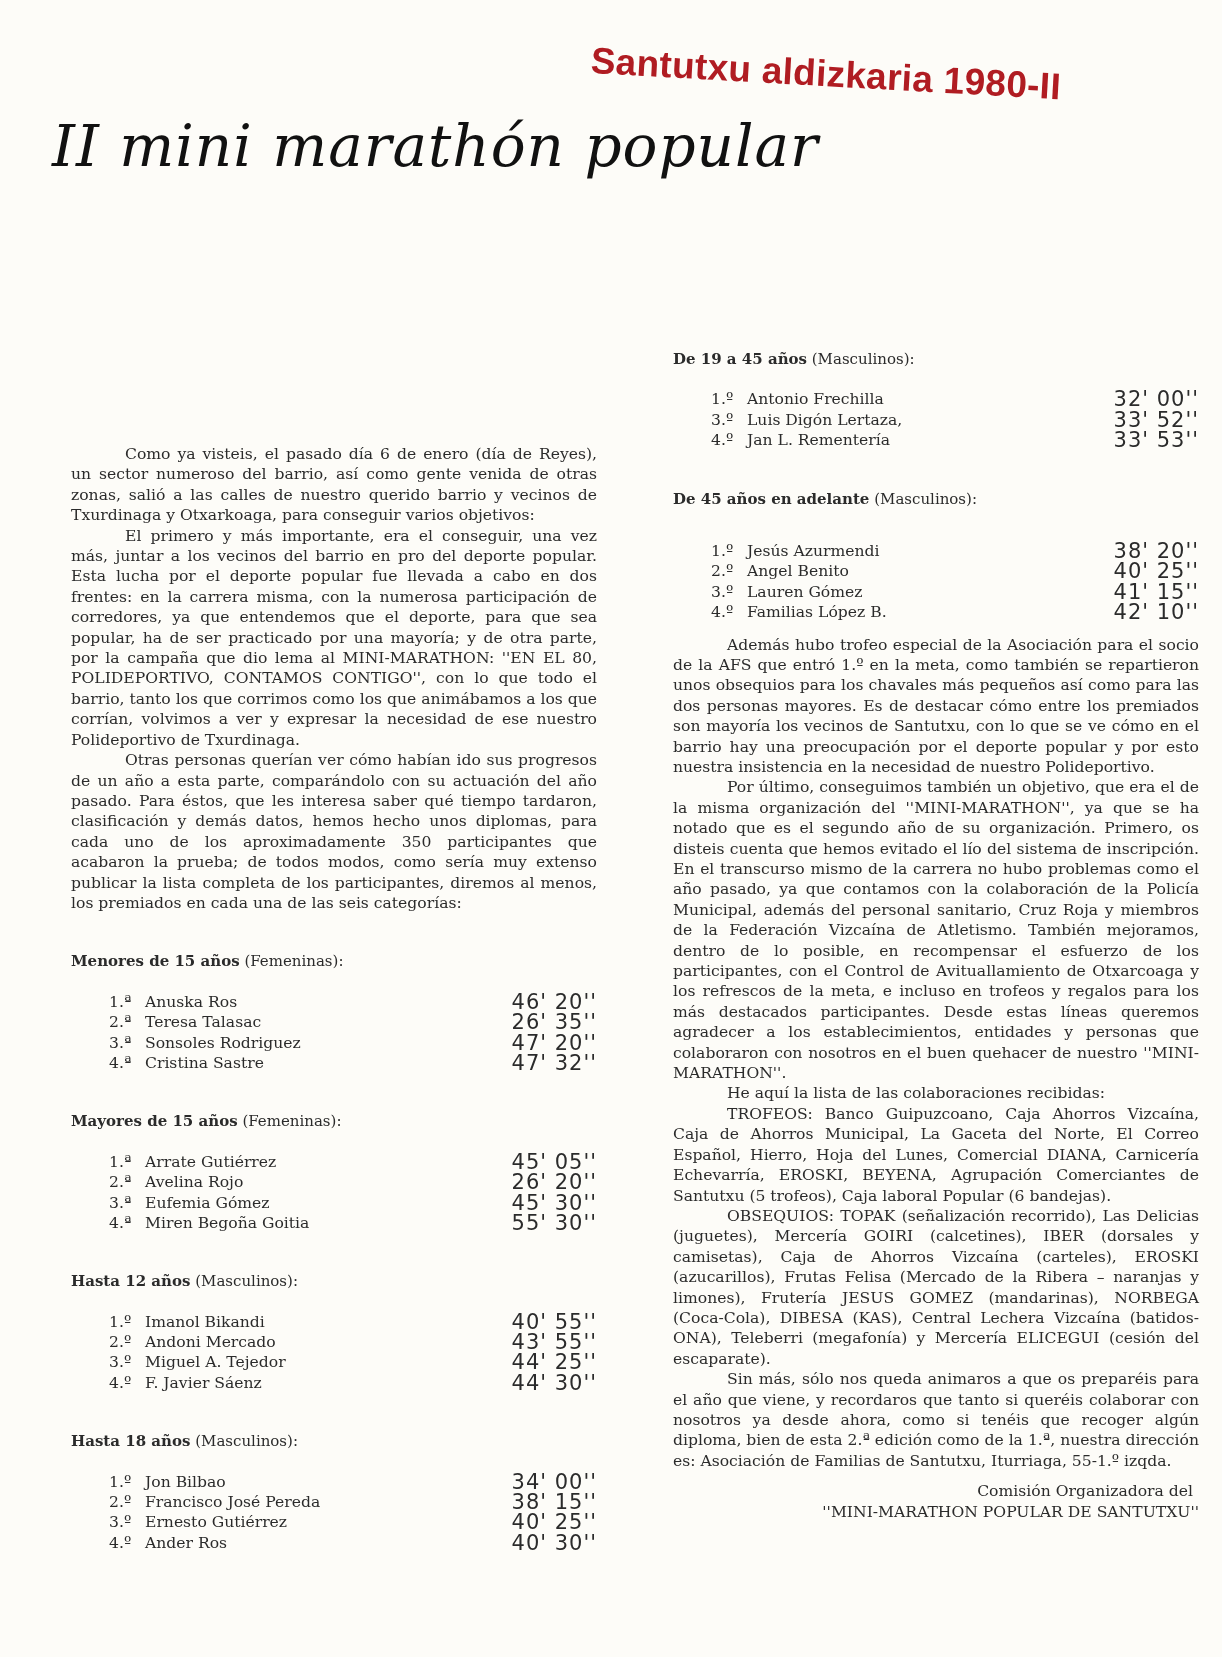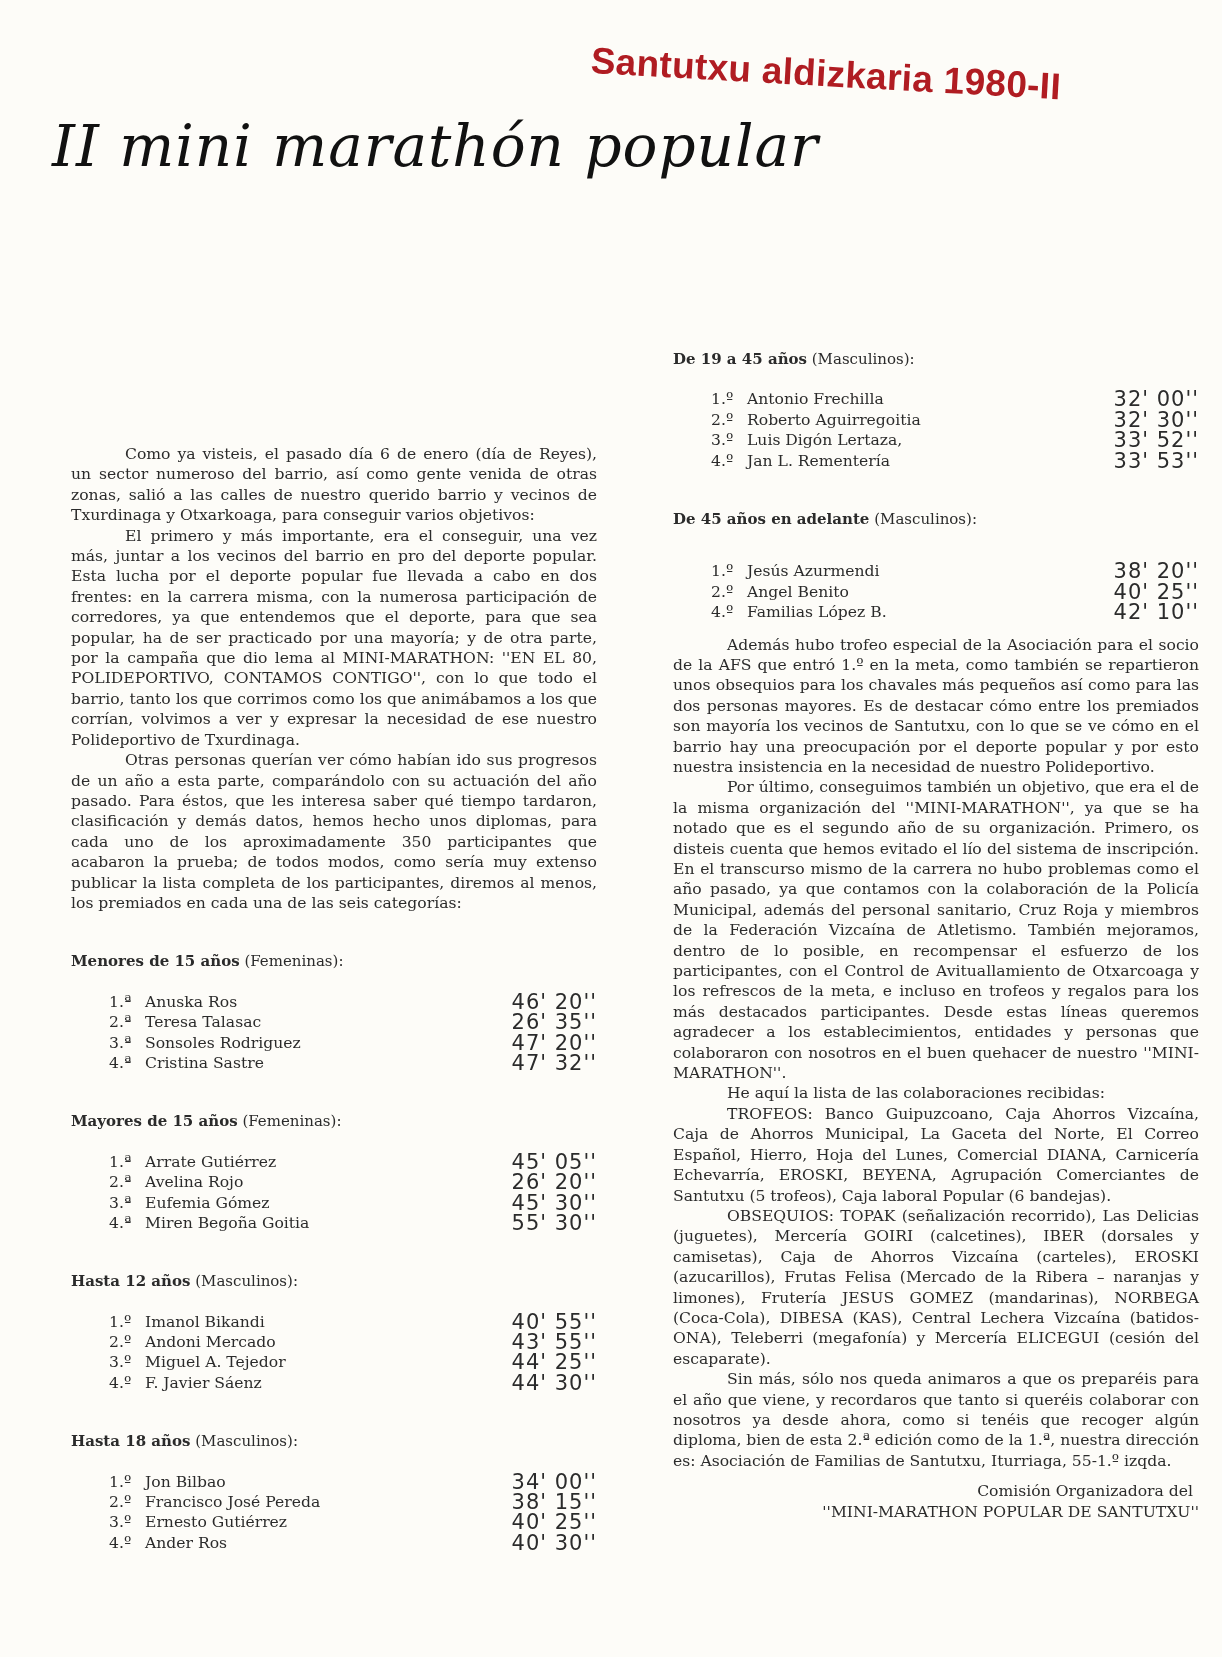--- a/index.html
+++ b/index.html
@@ -138,44 +138,44 @@
 
 <div class="col col-right">
   <div>
     <p class="cat-head"><b>De 19 a 45 años</b> <span>(Masculinos):</span></p>
     <ul class="results" style="margin-top:20px;">
       <li>
           <span class="entry"><span class="pos">1.º</span><span>Antonio Frechilla</span></span>
           <span class="time">32' 00''</span>
         </li>
       <li>
-          <span class="entry"><span class="pos">2.º</span><span>Roberto Aguirregoitia</span></span>
-          <span class="time">32' 30''</span>
-        </li>
-      <li>
           <span class="entry"><span class="pos">3.º</span><span>Luis Digón Lertaza,</span></span>
           <span class="time">33' 52''</span>
         </li>
       <li>
           <span class="entry"><span class="pos">4.º</span><span>Jan L. Rementería</span></span>
           <span class="time">33' 53''</span>
         </li>
     </ul>
   </div>
 
   <div style="margin-top:38px;">
     <p class="cat-head"><b>De 45 años en adelante</b> <span>(Masculinos):</span></p>
     <ul class="results" style="margin-top:32px;">
       <li>
           <span class="entry"><span class="pos">1.º</span><span>Jesús Azurmendi</span></span>
           <span class="time">38' 20''</span>
         </li>
       <li>
           <span class="entry"><span class="pos">2.º</span><span>Angel Benito</span></span>
           <span class="time">40' 25''</span>
+        </li>
+      <li>
+          <span class="entry"><span class="pos">3.º</span><span>Lauren Gómez</span></span>
+          <span class="time">41' 15''</span>
         </li>
       <li>
           <span class="entry"><span class="pos">4.º</span><span>Familias López B.</span></span>
           <span class="time">42' 10''</span>
         </li>
     </ul>
   </div>
 
   <div style="margin-top:12px;">
     <p class="para">Además hubo trofeo especial de la Asociación para el socio de la AFS que entró 1.º en la meta, como también se repartieron unos obsequios para los chavales más pequeños así como para las dos personas mayores. Es de destacar cómo entre los premiados son mayoría los vecinos de Santutxu, con lo que se ve cómo en el barrio hay una preocupación por el deporte popular y por esto nuestra insistencia en la necesidad de nuestro Polideportivo.</p>

